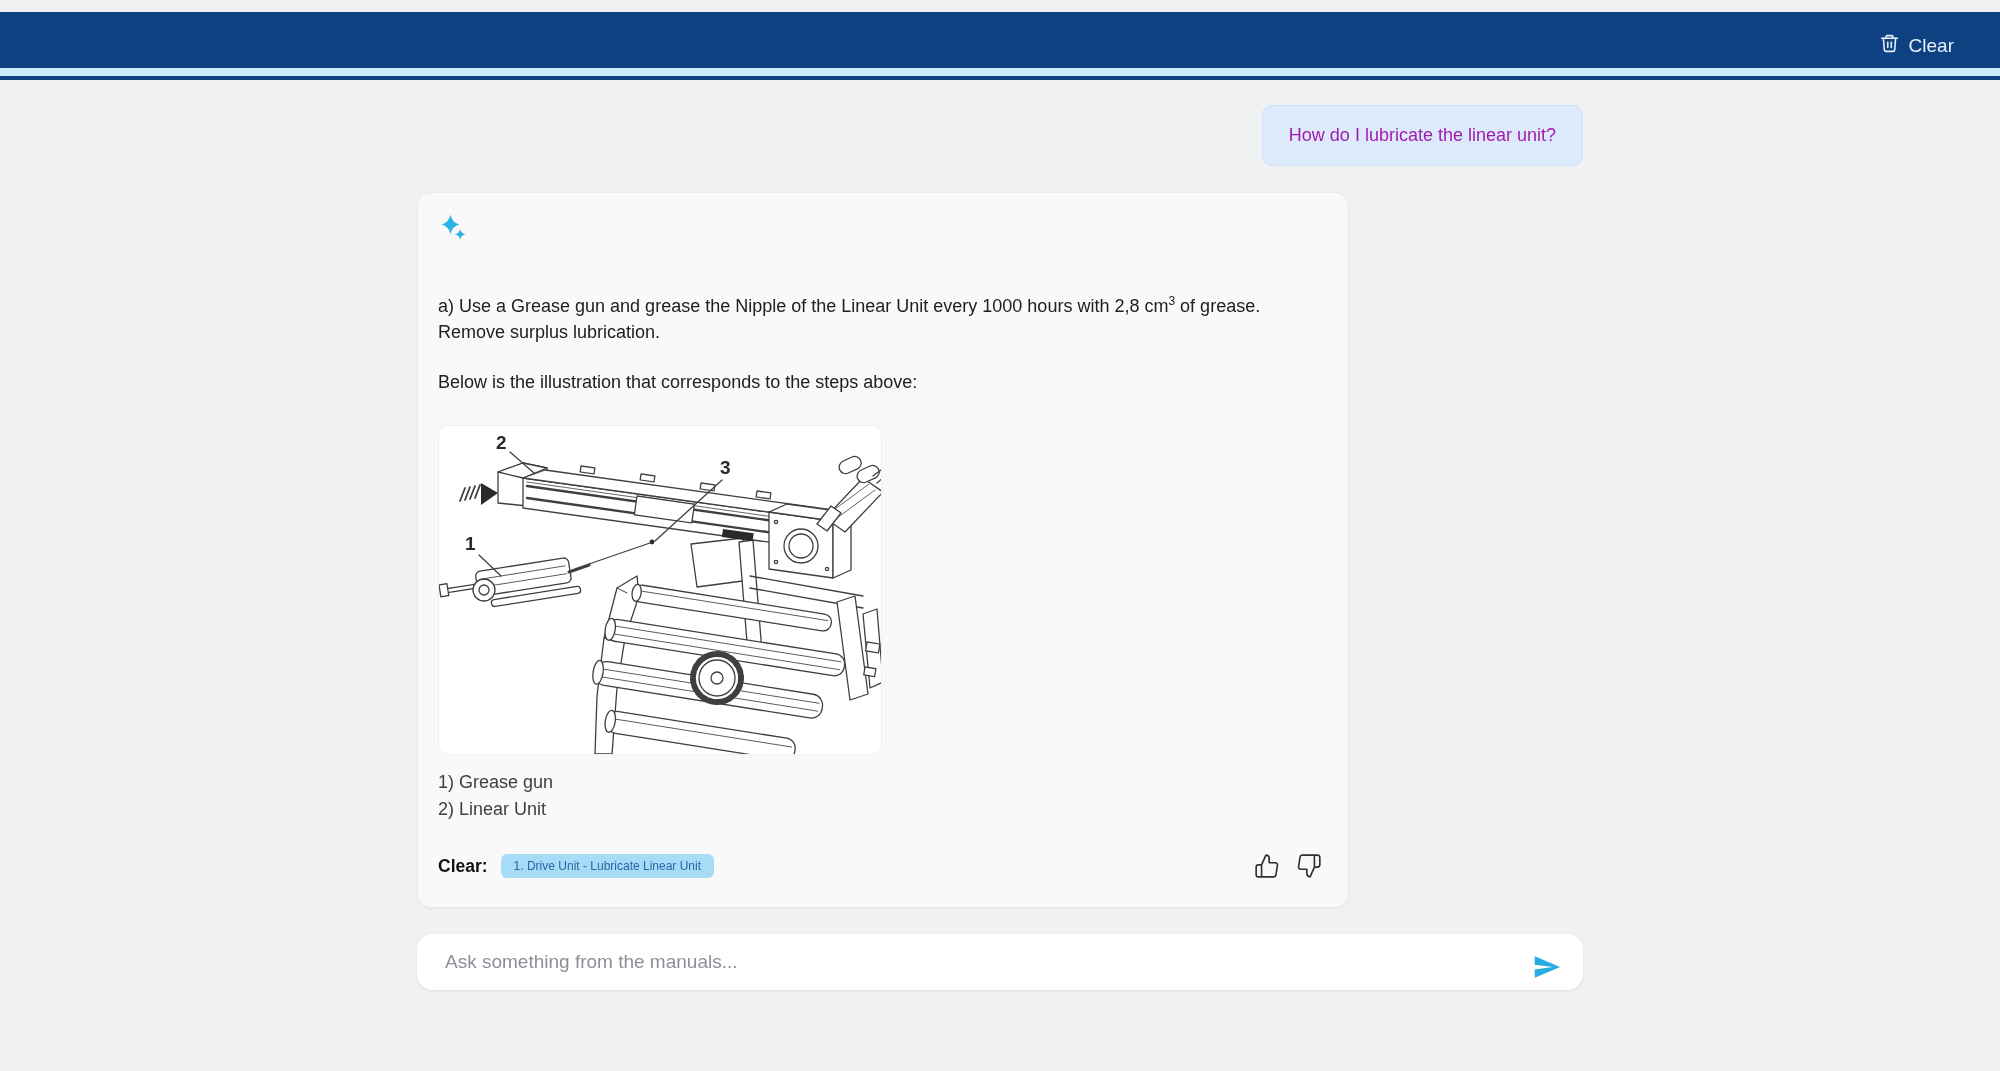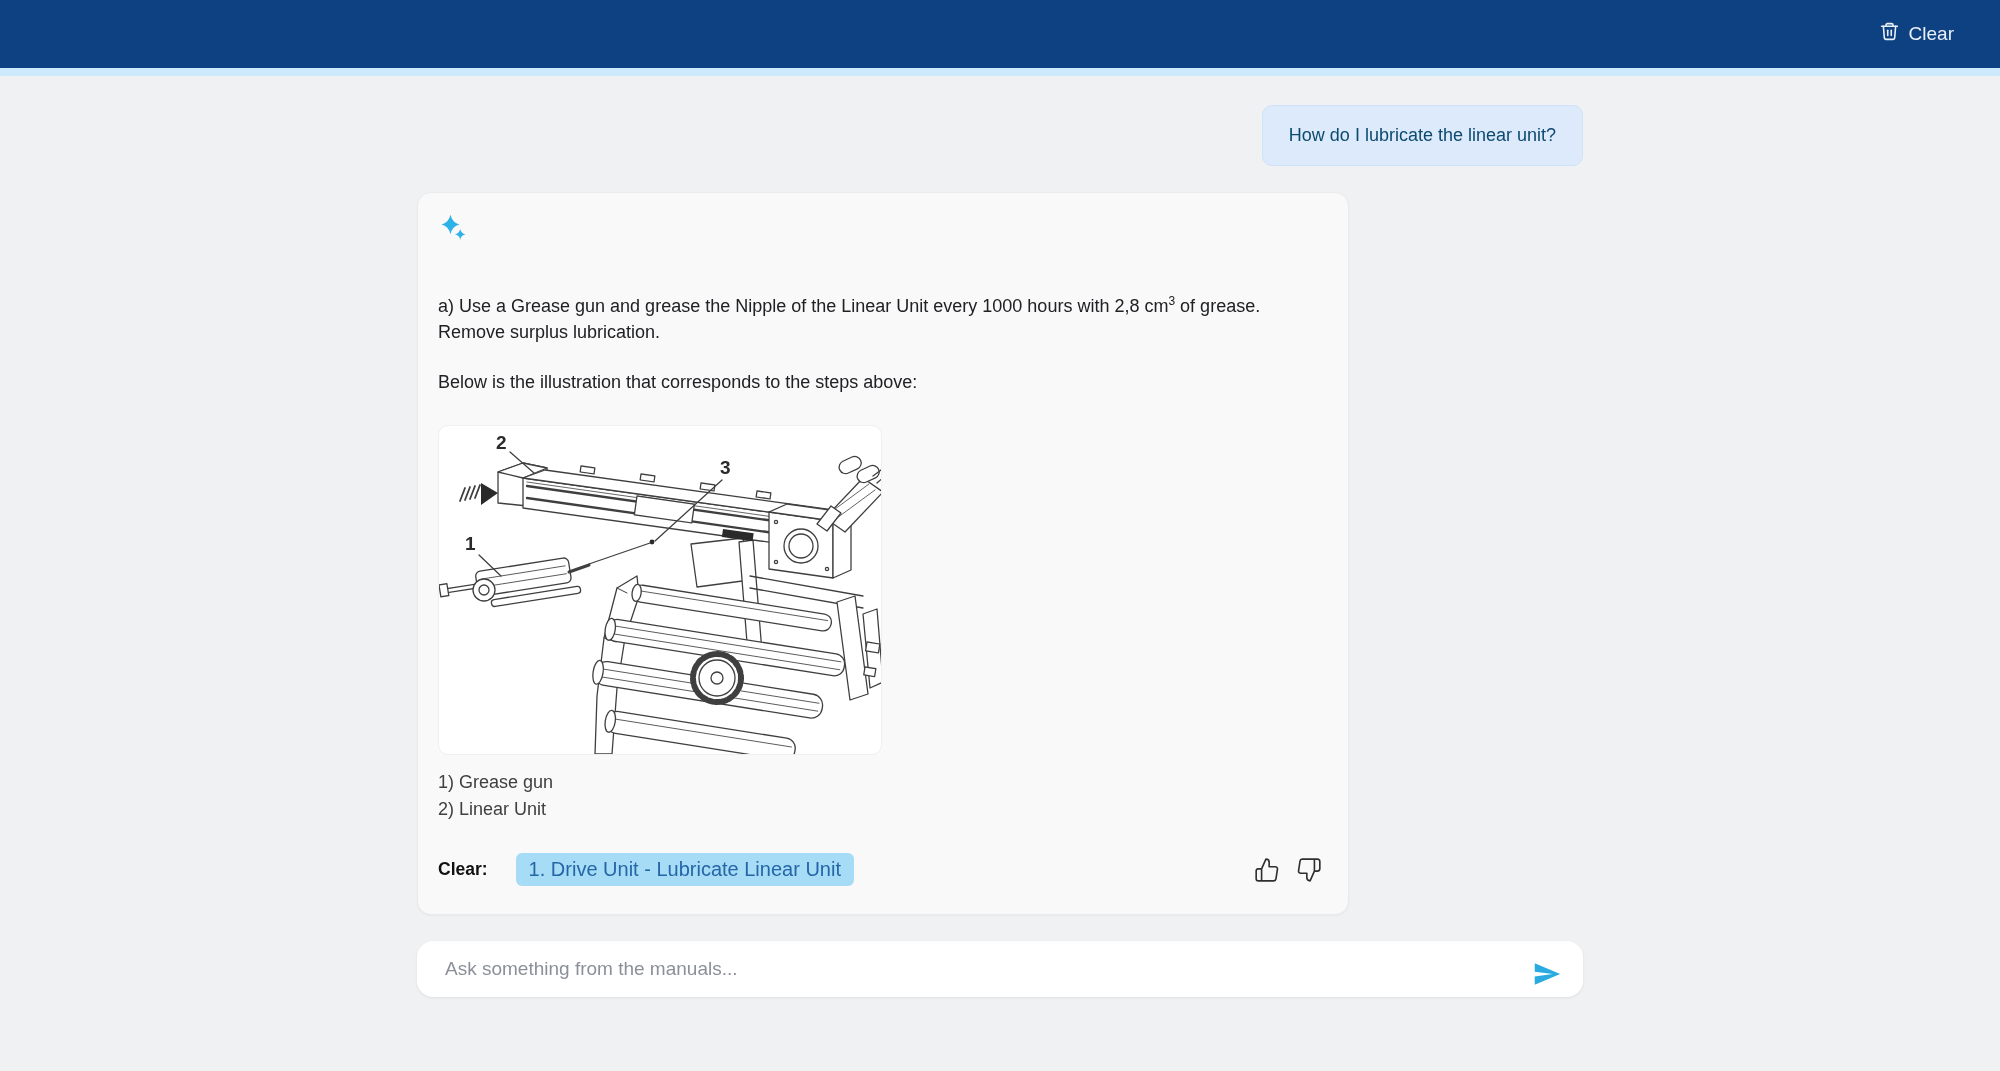--- a/index.html
+++ b/index.html
@@ -6,41 +6,41 @@
   html,body { margin:0; padding:0; }
   body {
     width:2000px; height:1071px;
     font-family:"Liberation Sans", sans-serif;
     background:#f0f1f2;
     overflow:hidden;
     position:relative;
     color:#1d1f23;
   }
   .app-header {
-    position:absolute; top:0; left:0; width:2000px; height:68px;
+    position:absolute; top:12px; left:0; width:2000px; height:68px;
     background:#0e4182;
     display:flex; justify-content:flex-end;
     padding-right:40px;
   }
   .header-strip {
     position:absolute; top:68px; left:0; width:2000px; height:8px;
     background:#cde9fc;
   }
   .clear-button {
     display:flex; align-items:center; gap:9px;
     color:#e8f0fa; font-size:19px; cursor:pointer;
     background:none; border:none; font-family:inherit;
   }
   .chat-column {
     position:absolute; top:76px; left:417px; width:1166px;
   }
   .user-row { display:flex; justify-content:flex-end; margin-top:29px; }
   .user-bubble {
     background:#dceafb; border:1px solid #cfe2f7; border-radius:10px;
-    padding:19px 26px; font-size:18px; color:#0c4a6e; max-width:640px;
+    padding:19px 26px; font-size:18px; color:#a21caf; max-width:640px;
   }
   .assistant-card {
     margin-top:26px; width:932px;
     background:#f9f9f9; border:1px solid #ebebeb; border-radius:14px;
     padding:20px 28px 28px 20px;
     box-shadow:0 1px 2px rgba(0,0,0,0.04);
   }
   .sparkles { width:32px; height:32px; display:block; }
   .msg-text { font-size:18px; line-height:26px; margin:24px 0 0 0; color:#202124; max-width:890px; }
   .msg-text.step { margin-top:43px; }
@@ -52,22 +52,22 @@
   }
   .legend { margin-top:14px; font-size:18px; line-height:27px; color:#404040; }
   .legend div { margin:0; }
   .source-row {
     margin-top:30px; display:flex; align-items:center; justify-content:space-between;
     width:884px;
   }
   .source-left { display:flex; align-items:center; }
   .source-label { font-weight:bold; font-size:17.5px; color:#111; }
   .source-badge {
-    margin-left:28px; background:#a6dcf5; color:#2566a8;
-    font-size:20px; padding:5px 13px; border-radius:6px;
+    margin-left:13px; background:#a6dcf5; color:#2566a8;
+    font-size:12px; padding:5px 13px; border-radius:6px;
     border:none; font-family:inherit; cursor:pointer;
   }
   .feedback { display:flex; align-items:center; gap:16px; }
   .icon-btn { background:none; border:none; padding:0; cursor:pointer; line-height:0; }
   .composer {
     position:relative; margin-top:26px; width:1166px; height:56px;
     background:#ffffff; border-radius:16px;
     box-shadow:0 1px 3px rgba(0,0,0,0.08);
   }
   .composer input {

